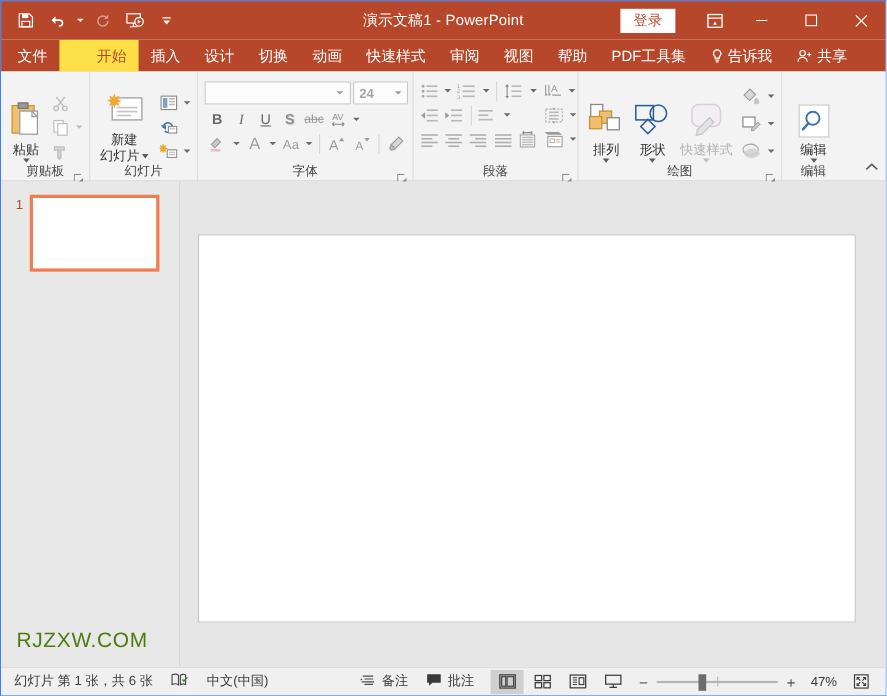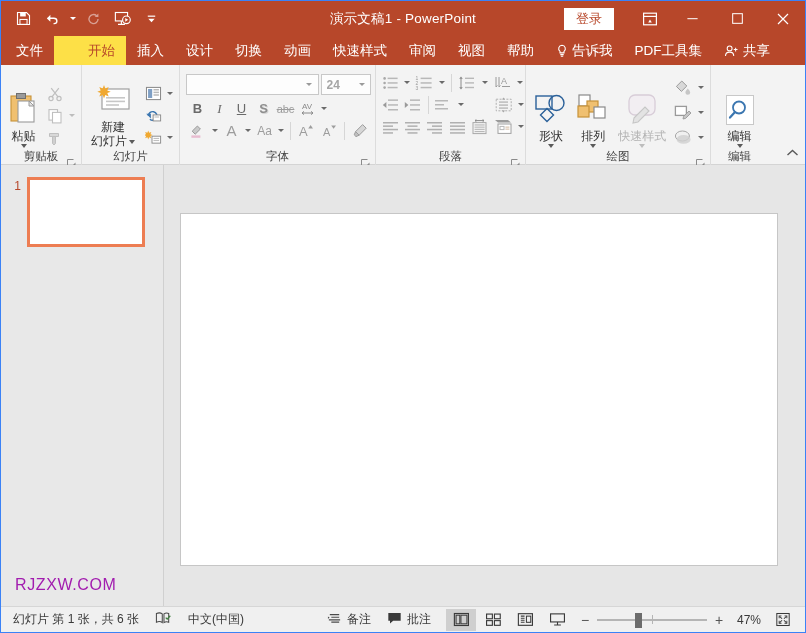--- a/index.html
+++ b/index.html
@@ -158,21 +158,21 @@
     border-right: 1px solid #d0d0d0; flex: 0 0 163px;
   }
   .thumb-item { display: flex; align-items: flex-start; padding: 12px 8px 0 6px; }
   .thumb-num { width: 14px; font-size: 12px; color: #b7472a; text-align: right; padding-top: 2px; margin-right: 6px; }
   .thumb-box {
     width: 118px; height: 70px; background: #ffffff;
     border: 3px solid #ed7d52;
   }
   .watermark {
     position: absolute; left: 14px; bottom: 12px;
-    color: #a21caf; font-size: 16px; letter-spacing: 0.6px;
+    color: #4d7c0f; font-size: 19px; letter-spacing: 0.6px;
   }
   .slidepane { flex: 1; position: relative; background: #e6e6e6; }
   .slide-canvas {
     position: absolute; left: 16px; top: 48px; right: 27px; bottom: 40px;
     background: #ffffff; border: 1px solid #c6c6c6;
   }
 
   
   .statusbar {
     height: 26px; flex: 0 0 26px; background: #f0f0f0;
@@ -302,31 +302,31 @@
     <div class="tab">
         <span>审阅</span>
       </div>
     <div class="tab">
         <span>视图</span>
       </div>
     <div class="tab">
         <span>帮助</span>
       </div>
     <div class="tab">
+        <span>PDF工具集</span>
+      </div>
+    <div class="tab">
       <span class="icoslot">
         <svg width="12" height="14" viewBox="0 0 12 14">
             <path fill="none" stroke="#fff" stroke-width="1.1" d="M6 1.3a3.4 3.4 0 0 0-2 6.1v1.5h4V7.4A3.4 3.4 0 0 0 6 1.3z"></path>
             <path stroke="#fff" stroke-width="1.1" d="M4.3 10.6h3.4M4.8 12.3h2.4"></path>
           </svg>
       </span>
       <span>告诉我</span>
     </div>
-    <div class="tab">
-        <span>PDF工具集</span>
-      </div>
     <div class="tab">
       <span class="icoslot">
         <svg width="15" height="14" viewBox="0 0 16 14">
             <circle cx="6" cy="4.2" r="2.6" fill="none" stroke="#fff" stroke-width="1.1"></circle>
             <path fill="none" stroke="#fff" stroke-width="1.1" d="M1.6 12.4c0-2.5 2-4.2 4.4-4.2s4.4 1.7 4.4 4.2"></path>
             <path stroke="#fff" stroke-width="1.1" d="M12.4 3.4v4M10.4 5.4h4"></path>
           </svg>
       </span>
       <span>共享</span>
     </div>
@@ -657,39 +657,39 @@
             <path stroke="#8a8a8a" stroke-width="1" fill="none" d="M0.5 0.5h6M0.5 0.5v6"></path>
             <path fill="#8a8a8a" d="M3.5 8.5h5v-5z"></path>
           </svg>
       </div>
     </div>
 
     <div class="rgroup" style="width:185px">
       <div class="rgroup-body" style="padding-top:3px">
         <div class="bigbtn" style="width:44px">
           <div class="bi">
-            <svg width="36" height="32" viewBox="0 0 36 32">
-                <rect x="3" y="3" width="16" height="13" fill="none" stroke="#2a6099" stroke-width="1.4"></rect>
-                <circle cx="23.5" cy="10" r="7.5" fill="none" stroke="#2a6099" stroke-width="1.4"></circle>
-                <path fill="none" stroke="#2a6099" stroke-width="1.4" d="M14 28.5L7.5 22 14 15.5 20.5 22z"></path>
-              </svg>
-          </div>
-          <div class="blabel">形状</div>
-          <div class="bcaret"></div>
-        </div>
-        <div class="bigbtn" style="width:44px">
-          <div class="bi">
             <svg width="34" height="32" viewBox="0 0 34 32">
                 <rect x="3" y="2" width="11" height="11" fill="#fff" stroke="#8a8a8a" stroke-width="1.2"></rect>
                 <rect x="11" y="8" width="11" height="11" fill="#f0c070" stroke="#c79238" stroke-width="1.2"></rect>
                 <rect x="2" y="13" width="11" height="11" fill="#f0c070" stroke="#c79238" stroke-width="1.2"></rect>
                 <rect x="18" y="14" width="11" height="11" fill="#fff" stroke="#8a8a8a" stroke-width="1.2"></rect>
               </svg>
           </div>
           <div class="blabel">排列</div>
+          <div class="bcaret"></div>
+        </div>
+        <div class="bigbtn" style="width:44px">
+          <div class="bi">
+            <svg width="36" height="32" viewBox="0 0 36 32">
+                <rect x="3" y="3" width="16" height="13" fill="none" stroke="#2a6099" stroke-width="1.4"></rect>
+                <circle cx="23.5" cy="10" r="7.5" fill="none" stroke="#2a6099" stroke-width="1.4"></circle>
+                <path fill="none" stroke="#2a6099" stroke-width="1.4" d="M14 28.5L7.5 22 14 15.5 20.5 22z"></path>
+              </svg>
+          </div>
+          <div class="blabel">形状</div>
           <div class="bcaret"></div>
         </div>
         <div class="bigbtn dimmed" style="width:58px">
           <div class="bi">
             <svg width="38" height="34" viewBox="0 0 38 34">
                 <rect x="6" y="3" width="26" height="20" rx="6" fill="#f2eef2" stroke="#d8cdd8" stroke-width="1.3"></rect>
                 <path fill="#e3e3e3" stroke="#c6c6c6" stroke-width="1.1" d="M11 26l11-11 4 4-11 11-5 1z"></path>
               </svg>
           </div>
           <div class="blabel">快速样式</div>

